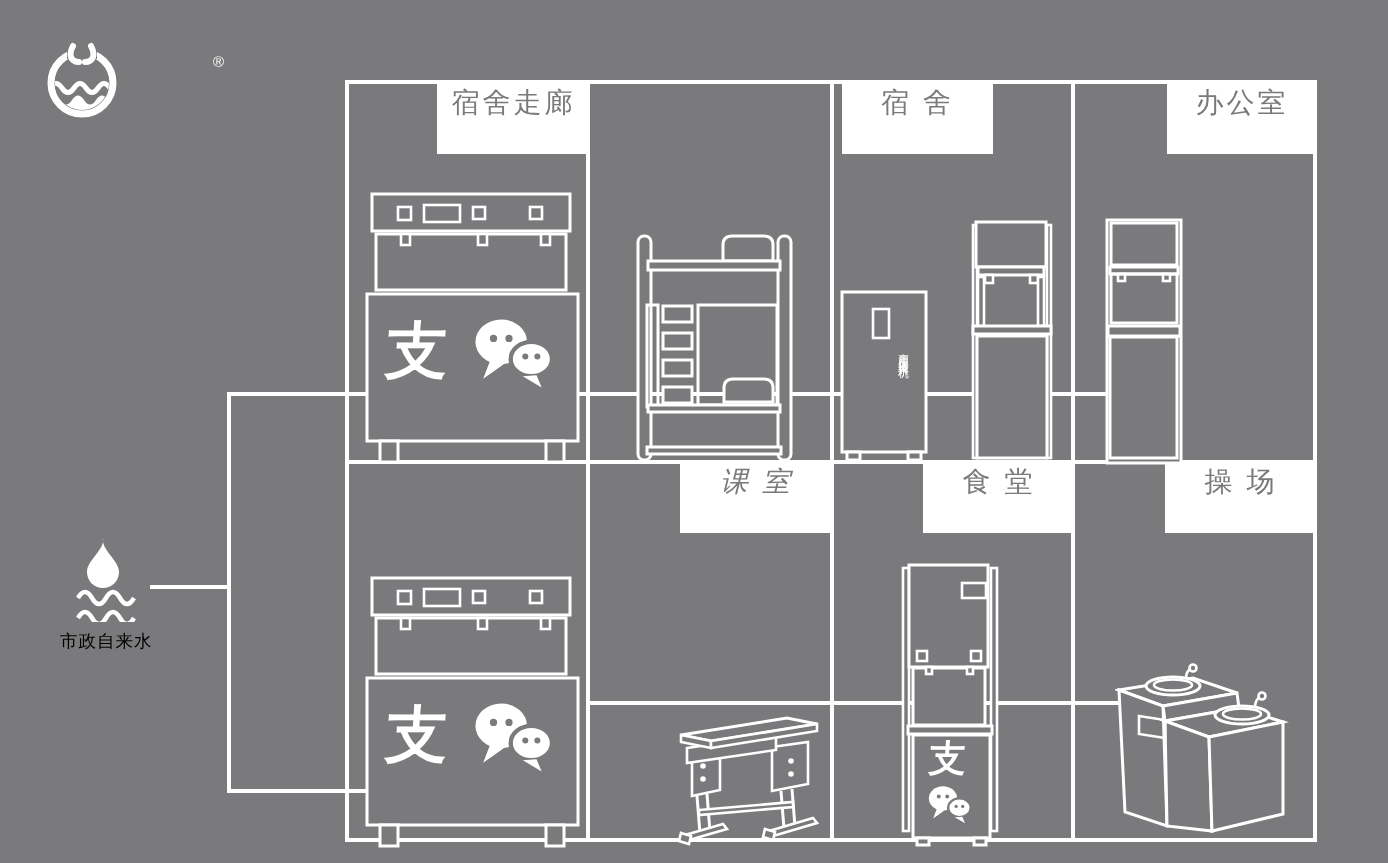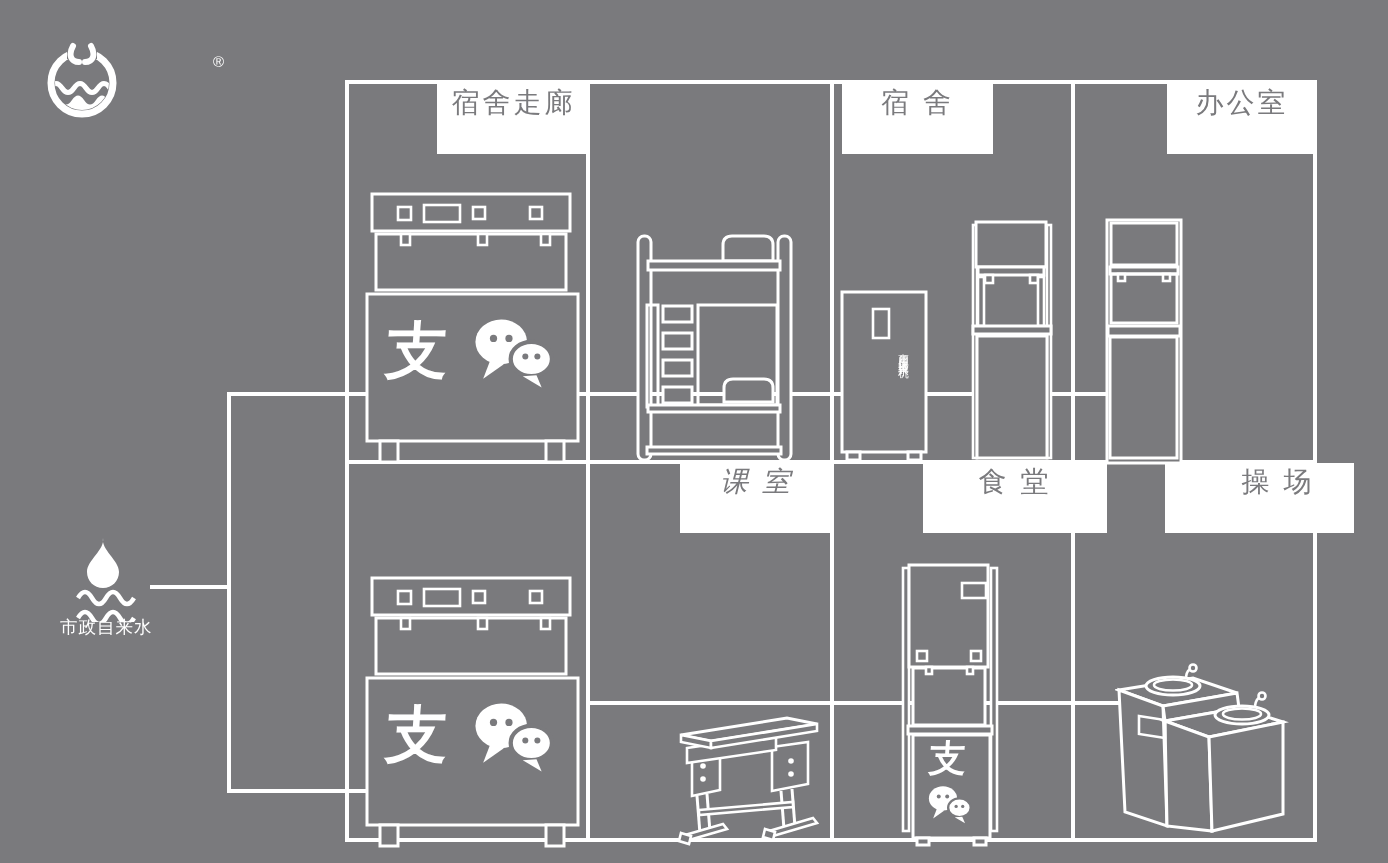--- a/index.html
+++ b/index.html
@@ -19,21 +19,21 @@
   .fb{fill:var(--bg);}
   .layer{position:absolute;left:0;top:0;z-index:1;}
   
   .logo{position:absolute;left:44px;top:40px;width:200px;height:84px;z-index:5;}
   .logo-emblem{position:absolute;left:0;top:2px;}
   .logo-text{position:absolute;left:83px;top:10px;color:#fff;font-size:47px;font-weight:bold;
              letter-spacing:5px;line-height:1;white-space:nowrap;}
   .logo-reg{position:absolute;left:169px;top:13px;color:#fff;font-size:15px;font-weight:normal;}
   
   .source-icon{position:absolute;left:76px;top:536px;z-index:2;}
-  .source-label{position:absolute;left:60px;top:615px;color:#ffffff;font-size:17.5px;
+  .source-label{position:absolute;left:60px;top:629px;color:#000000;font-size:17.5px;
                 letter-spacing:1px;z-index:2;white-space:nowrap;}
   
   .room-label{position:absolute;height:70px;background:var(--labelbg);color:var(--labeltx);
               display:flex;align-items:flex-start;justify-content:center;font-size:28px;
               letter-spacing:3px;z-index:4;white-space:pre;}
   
   .unit{position:absolute;z-index:2;}
   .unit svg{position:absolute;left:0;top:0;}
   .alipay{position:absolute;color:#fff;font-weight:bold;line-height:1;
           font-family:"DejaVu Sans","Liberation Sans",sans-serif;transform:skewX(-4deg);}
@@ -102,22 +102,22 @@
     <path d="M27 2 C29 14 11 24 11 36 C11 45 18 52 27 52 C36 52 43 45 43 36 C43 24 25 14 27 2 Z" class="fw"></path>
     <path d="M2 62 q7 -12 14 0 t14 0 t14 0 t14 0" stroke="#fff" stroke-width="4.5" fill="none"></path>
     <path d="M2 82 q7 -12 14 0 t14 0 t14 0 t14 0" stroke="#fff" stroke-width="4.5" fill="none"></path>
   </svg>
   <div class="source-label">市政自来水</div>
 
   <div class="room-label" style="left:437px;top:84px;width:153px;"><span>宿舍走廊</span></div>
   <div class="room-label" style="left:842px;top:84px;width:151px;"><span>宿 舍</span></div>
   <div class="room-label" style="left:1167px;top:84px;width:150px;"><span>办公室</span></div>
   <div class="room-label" style="left:680px;top:463px;width:153px;font-style:italic;"><span>课 室</span></div>
-  <div class="room-label" style="left:923px;top:463px;width:184px;"><span>食 堂</span></div>
-  <div class="room-label" style="left:1165px;top:463px;width:152px;padding-left:37px;"><span>操 场</span></div>
+  <div class="room-label" style="left:923px;top:463px;width:152px;"><span>食 堂</span></div>
+  <div class="room-label" style="left:1165px;top:463px;width:152px;"><span>操 场</span></div>
 
   <div class="unit" style="left:360px;top:188px;width:225px;height:277px;">
     <svg width="225" height="277" viewBox="0 0 225 277">
       <rect x="12" y="6" width="198" height="37" class="o3"></rect>
       <rect x="38" y="19" width="13" height="13" class="o2n"></rect>
       <rect x="64" y="17" width="36" height="17" class="o2n"></rect>
       <rect x="113" y="19" width="12" height="12" class="o2n"></rect>
       <rect x="170" y="19" width="12" height="12" class="o2n"></rect>
       <rect x="16" y="46" width="190" height="56" class="o3"></rect>
       <rect x="41" y="46" width="9" height="11" class="o2"></rect>

